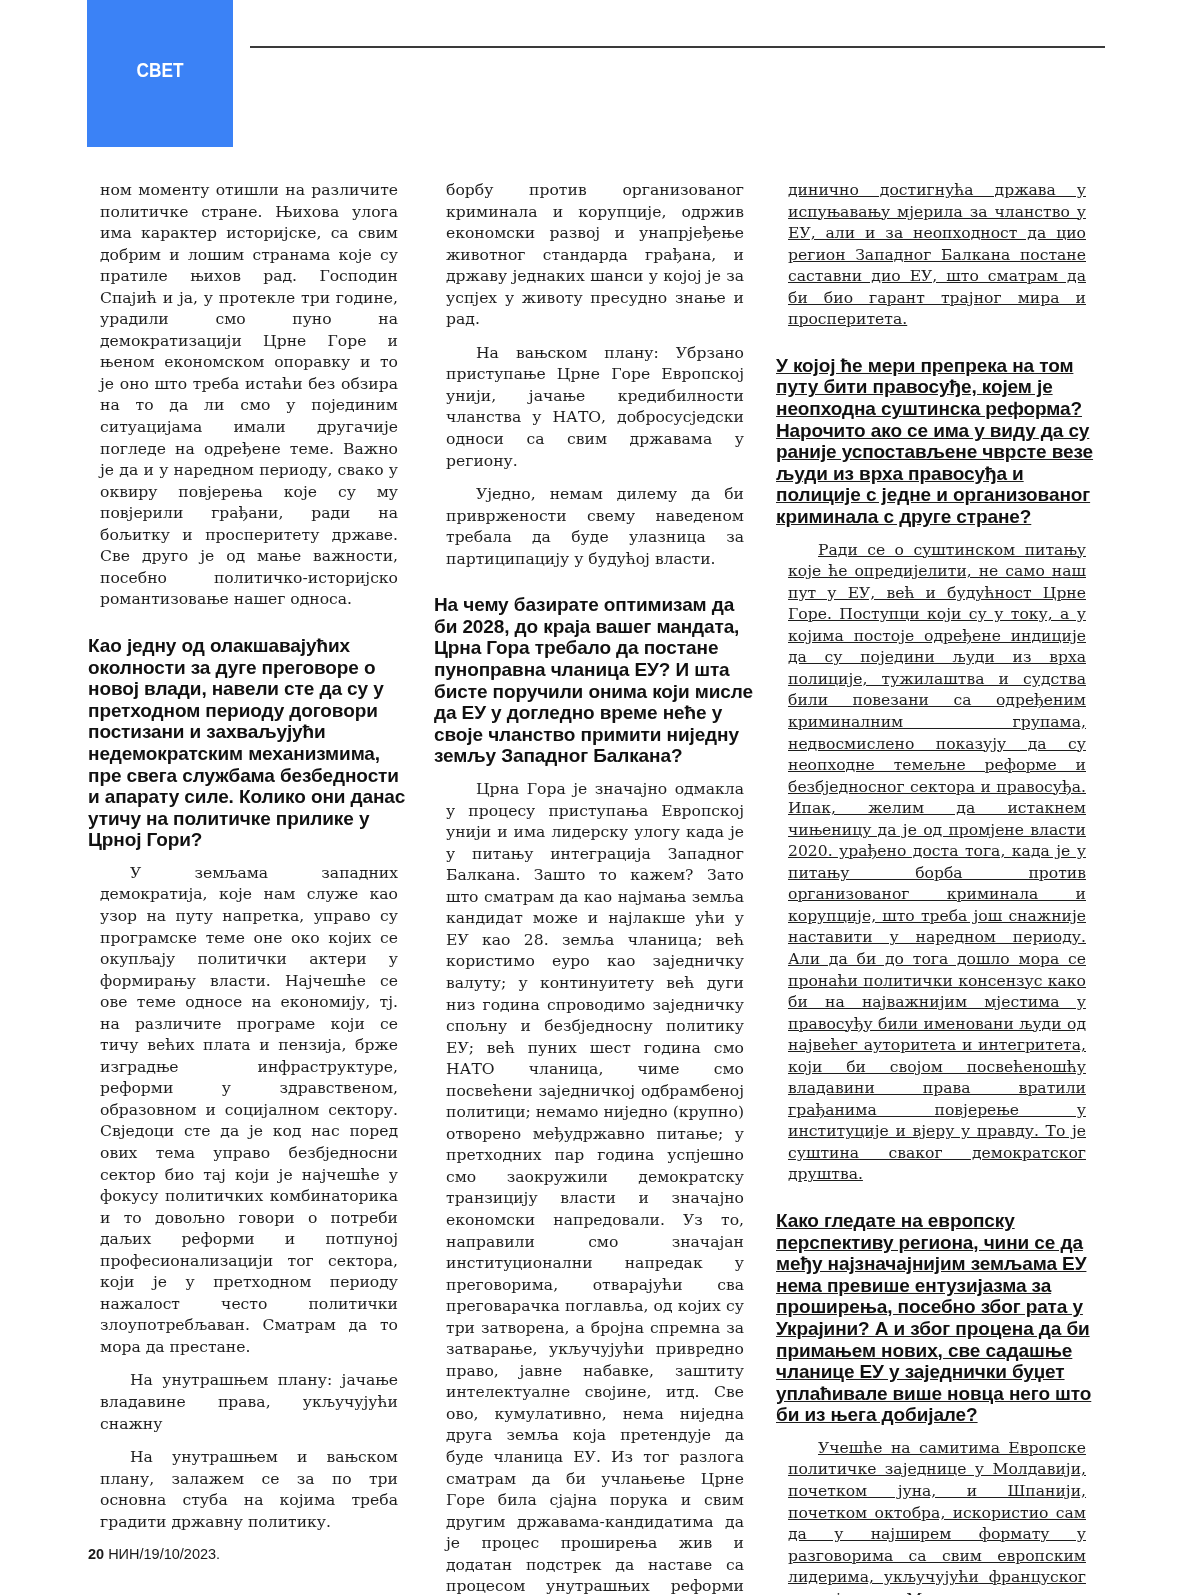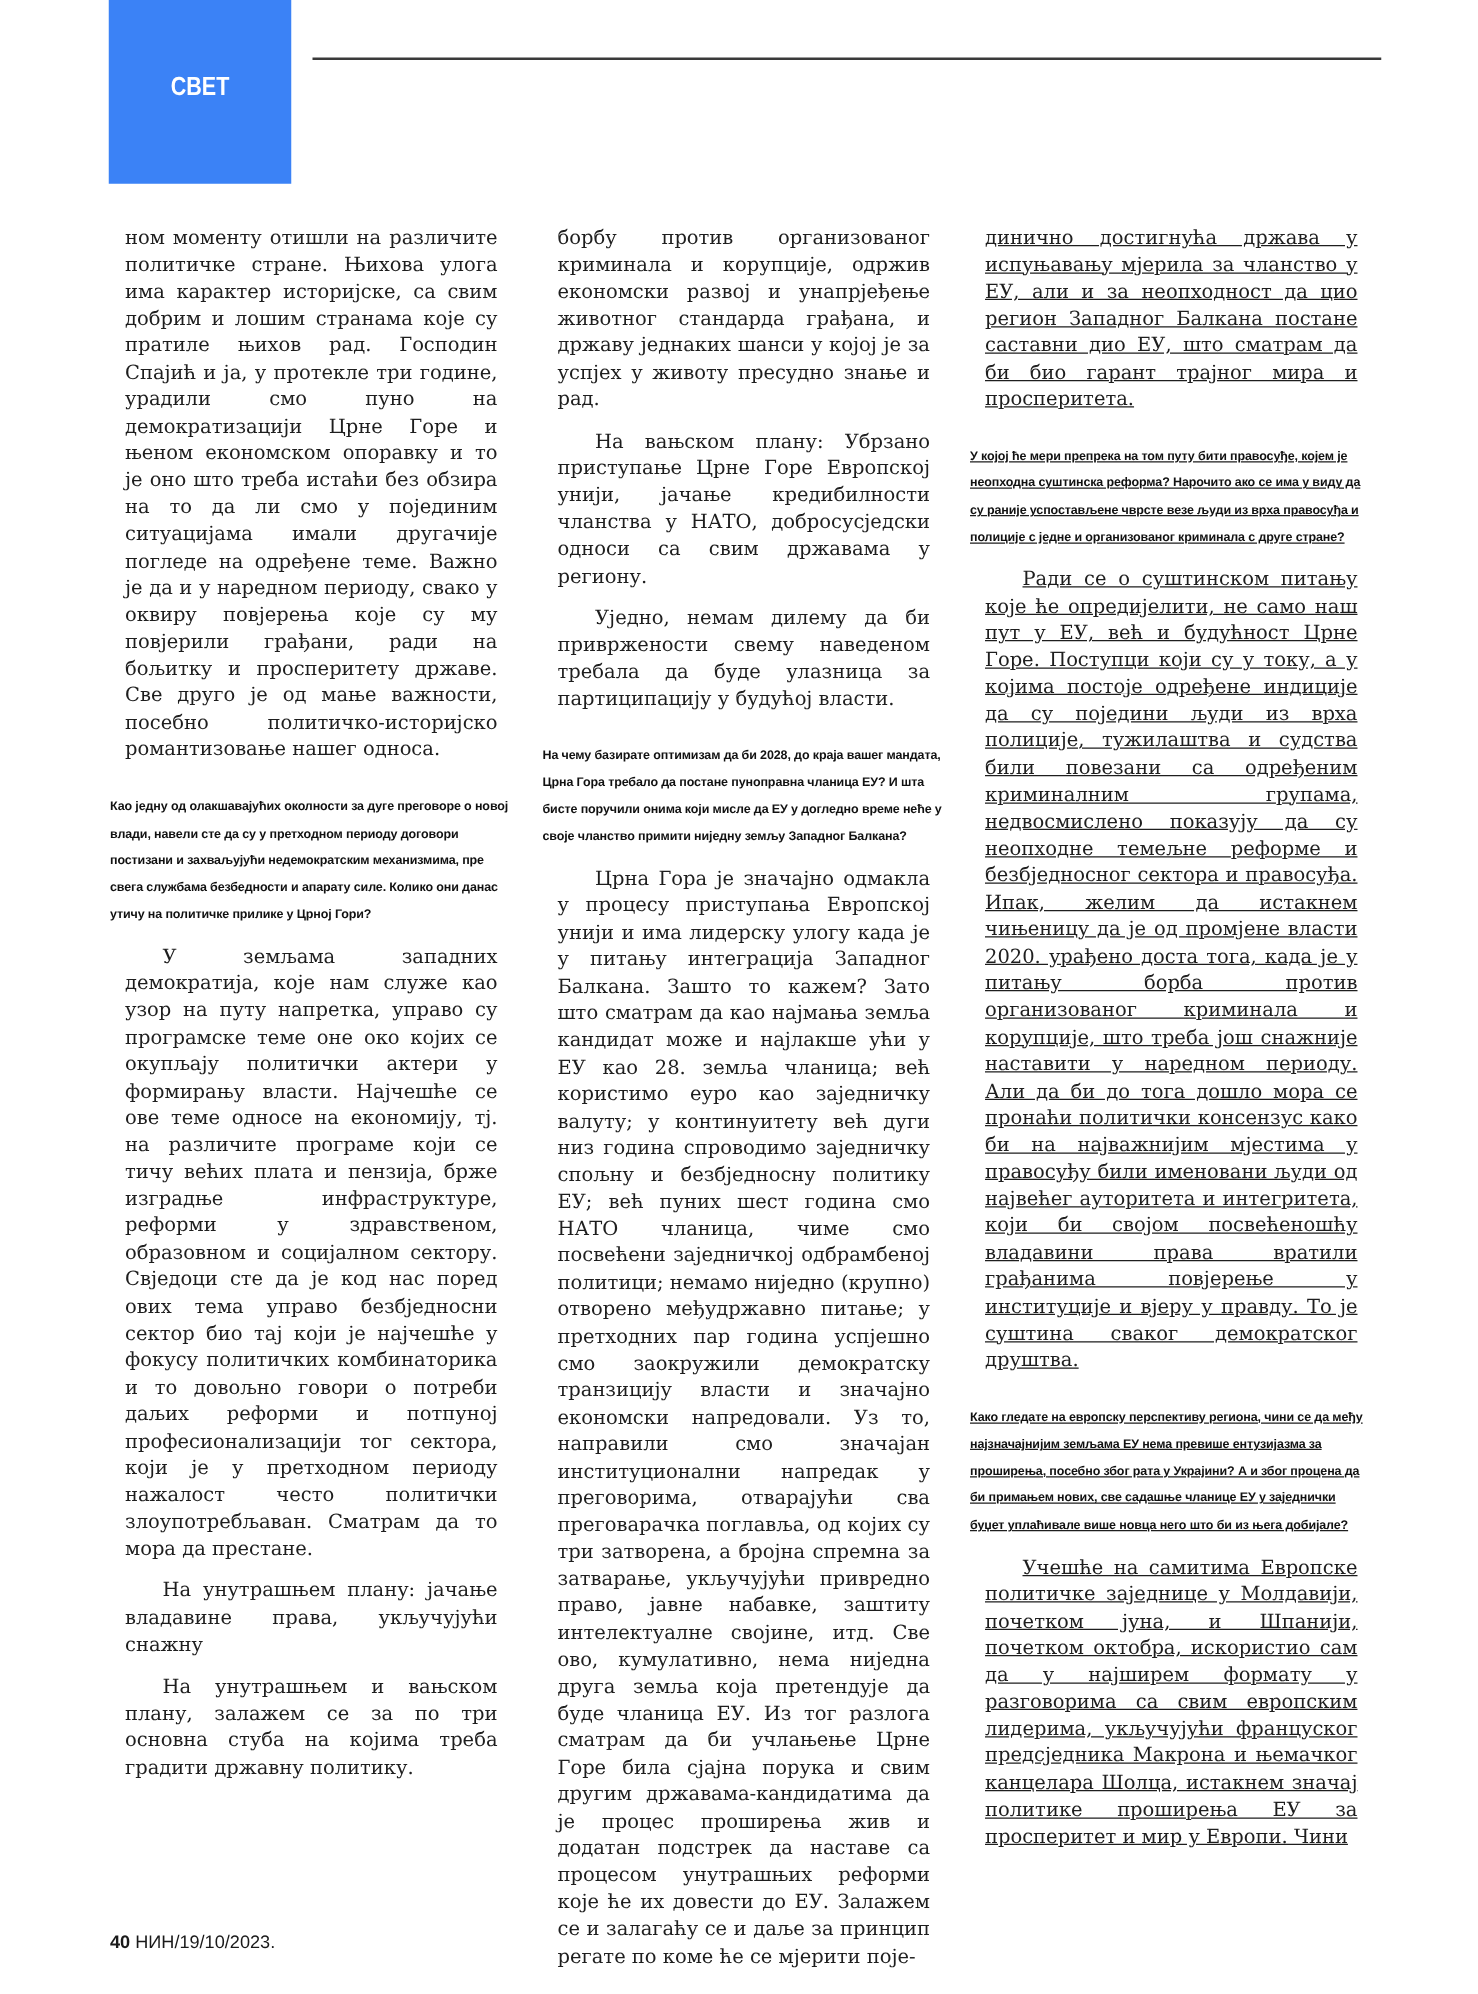--- a/index.html
+++ b/index.html
@@ -22,21 +22,21 @@
     font-family: "DejaVu Serif", serif; font-size: 15.6px; line-height: 21.55px;
     color: #1e1e1e; text-align: justify;
   }
   .col1 { left: 88px; }
   .col2 { left: 434px; }
   .col3 { left: 776px; text-decoration: underline; }
   .col p { margin: 12px; text-indent: 30px; hyphens: manual; }
   .col p.noindent { text-indent: 0; }
   .col .q {
     margin: 24px 0 0 0; font-family: "Liberation Sans", sans-serif; font-weight: bold;
-    font-size: 10px; line-height: 21.6px; color: #111; text-align: left; text-indent: 0;
+    font-size: 19px; line-height: 21.6px; color: #111; text-align: left; text-indent: 0;
     letter-spacing: -0.1px;
   }
   .folio {
     position: absolute; left: 88px; top: 1546px;
     font-family: "Liberation Sans", sans-serif; font-size: 14.5px; color: #1a1a1a;
   }
   .folio b { font-weight: bold; margin-right: 4px; }
 </style>
 </head>
 <body>
@@ -64,14 +64,14 @@
 
 <div class="col col3">
   <p class="noindent">динично достигнућа држава у испуњавању мјерила за чланство у ЕУ, али и за неопходност да цио регион Западног Балкана постане саставни дио ЕУ, што сматрам да би био гарант трајног мира и просперитета.</p>
   <p class="q">У којој ће мери препрека на том путу бити правосуђе, којем је неопходна суштинска реформа? Нарочито ако се има у виду да су раније успостављене чврсте везе људи из врха правосуђа и полиције с једне и организованог криминала с друге стране?</p>
   <p>Ради се о суштинском питању које ће опредијелити, не само наш пут у ЕУ, већ и будућност Црне Горе. Поступци који су у току, а у којима постоје одређене индиције да су поједини људи из врха полиције, тужилаштва и судства били повезани са одређеним криминалним групама, недвосмислено показују да су неопходне темељне реформе и безбједносног сектора и правосуђа. Ипак, желим да истакнем чињеницу да је од промјене власти 2020. урађено доста тога, када је у питању борба против организованог криминала и корупције, што треба још снажније наставити у наредном периоду. Али да би до тога дошло мора се пронаћи политички консензус како би на најважнијим мјестима у правосуђу били именовани људи од највећег ауторитета и интегритета, који би својом посвећеношћу владавини права вратили грађанима повјерење у институције и вјеру у правду. То је суштина сваког демократског друштва.</p>
   <p class="q">Како гледате на европску перспективу региона, чини се да међу најзначајнијим земљама ЕУ нема превише ентузијазма за проширења, посебно због рата у Украјини? А и због процена да би примањем нових, све садашње чланице ЕУ у заједнички буџет уплаћивале више новца него што би из њега добијале?</p>
   <p>Учешће на самитима Европске политичке заједнице у Молдавији, почетком јуна, и Шпанији, почетком октобра, искористио сам да у најширем формату у разговорима са свим европским лидерима, укључујући француског предсједника Макрона и њемачког канцелара Шолца, истакнем значај политике проширења ЕУ за просперитет и мир у Европи. Чини</p>
 </div>
 
 <div class="folio">
-  <b>40</b><span>НИН/19/10/2023.</span>
+  <b>20</b><span>НИН/19/10/2023.</span>
 </div>
 
 </body></html>

